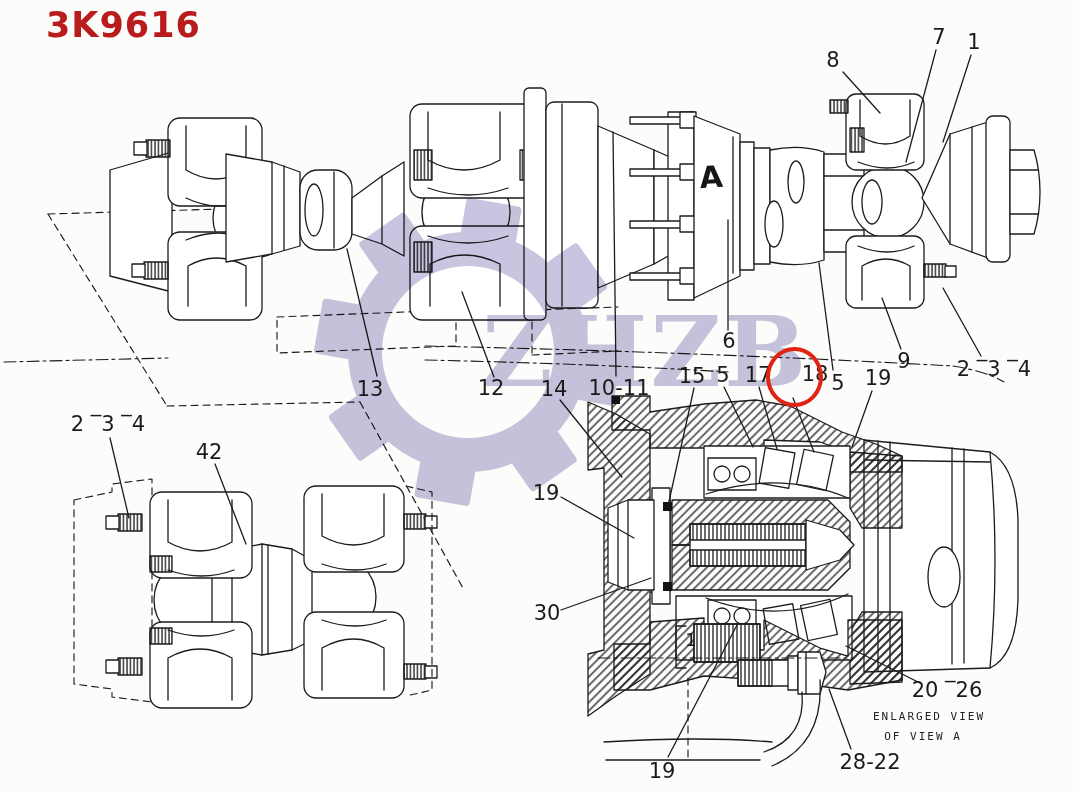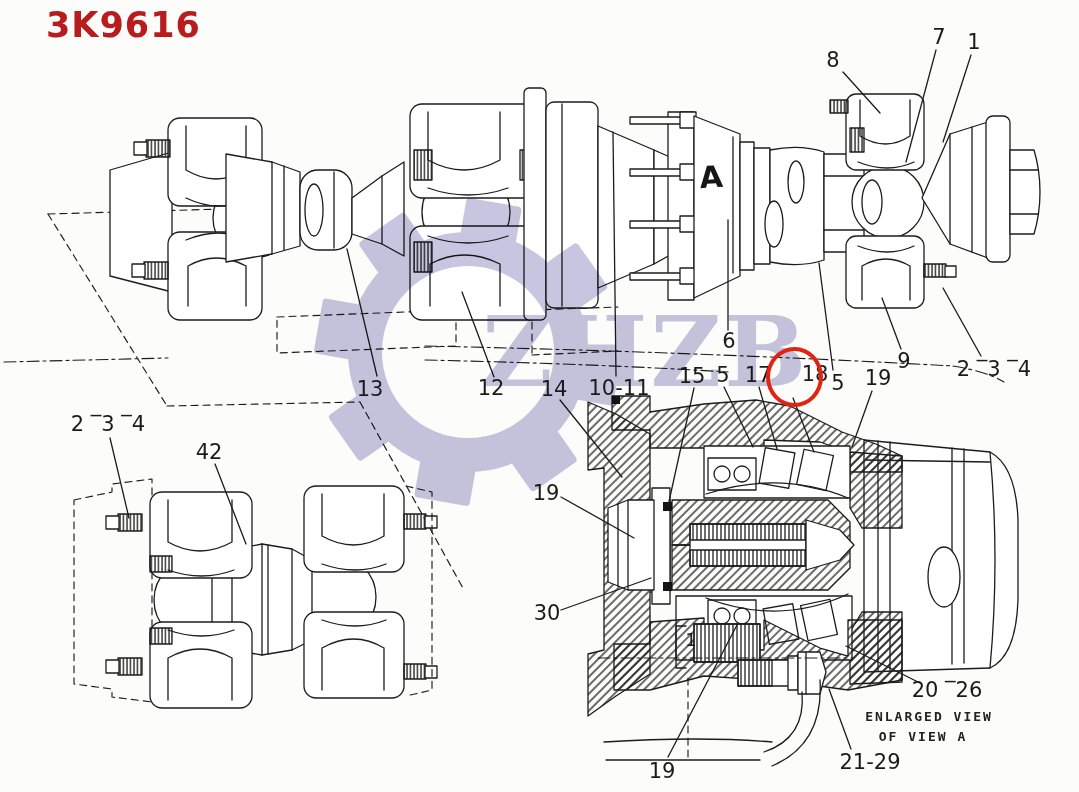--- a/index.html
+++ b/index.html
@@ -22,21 +22,21 @@
   .wm-line2{position:absolute;left:560px;top:420px;font-family:"DejaVu Serif",serif;
       font-weight:bold;font-size:30px;line-height:1;color:#8f8cc0;letter-spacing:7px}
   .co{position:absolute;transform:translate(-50%,-50%);font-size:21px;color:#1a1a1a;
       white-space:nowrap;line-height:1}
   .c1s{font-size:18px}
   .pn{position:absolute;left:46px;top:8px;font-size:35px;font-weight:600;color:#b91c1c;
       letter-spacing:1px;line-height:1}
   .ring{position:absolute;left:766px;top:347px;width:49px;height:52px;border:4px solid #e02313;
       border-radius:50%}
   .cap{position:absolute;transform:translate(-50%,-50%);font-family:"DejaVu Sans Mono",monospace;
-      font-weight:bold;font-size:13px;letter-spacing:2px;color:#222;white-space:nowrap}
+      font-weight:normal;font-size:11px;letter-spacing:2px;color:#222;white-space:nowrap}
   .areaA{position:absolute;transform:translate(-50%,-50%) rotate(-4deg);font-size:30px;
       font-weight:bold;color:#161616}
 </style>
 </head>
 <body>
 
 <div class="stage">
 
   <svg class="draw" width="1079" height="792">
     <defs>
@@ -295,21 +295,21 @@
   <span class="co" style="left:878px;top:378px">19</span>
   <span class="co" style="left:904px;top:361px">9</span>
   <span class="co" style="left:994px;top:369px">2 ‾3 ‾4</span>
   <span class="co" style="left:108px;top:424px">2 ‾3 ‾4</span>
   <span class="co" style="left:209px;top:452px">42</span>
   <span class="co" style="left:546px;top:493px">19</span>
   <span class="co" style="left:547px;top:613px">30</span>
   <span class="co c1s" style="left:691px;top:640px">1</span>
   <span class="co" style="left:662px;top:771px">19</span>
   <span class="co" style="left:947px;top:690px">20 ‾26</span>
-  <span class="co" style="left:870px;top:762px">21-29</span>
+  <span class="co" style="left:870px;top:762px">28-22</span>
 
   <span class="areaA" style="left:711px;top:177px">A</span>
 
   <div class="ring"></div>
 
   <span class="cap" style="left:929px;top:716px">ENLARGED VIEW</span>
   <span class="cap" style="left:923px;top:736px">OF VIEW A</span>
 
 </div>
 

